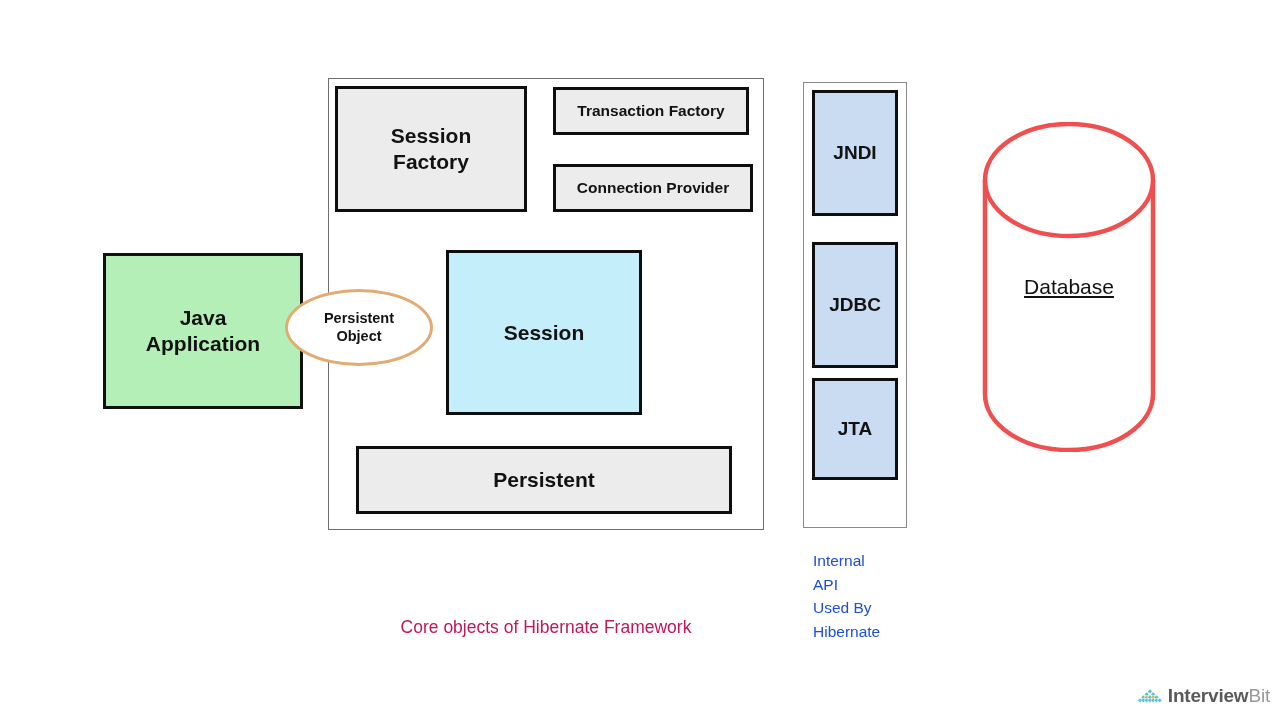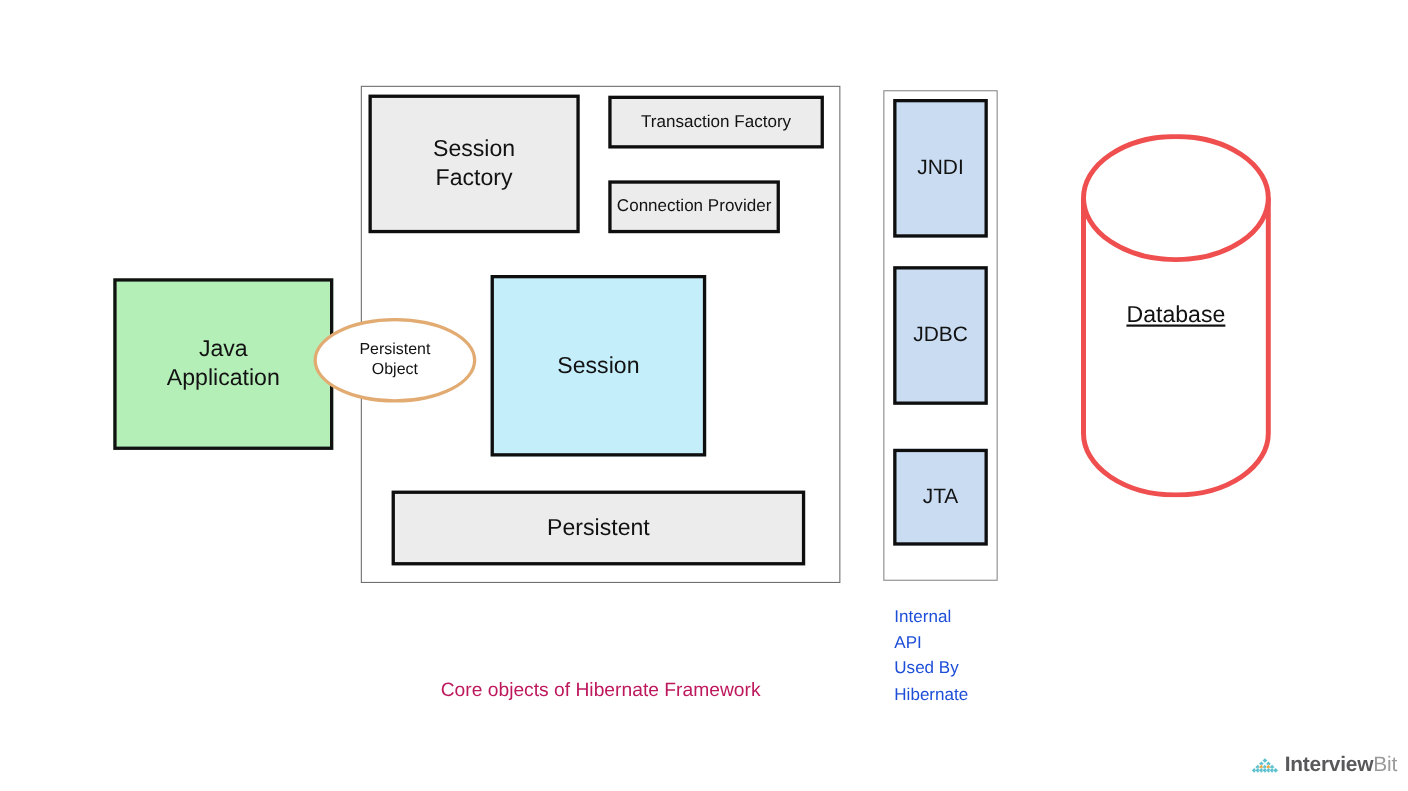--- a/index.html
+++ b/index.html
@@ -26,20 +26,21 @@
   
   .node {
     position: absolute;
     box-sizing: border-box;
     display: flex;
     align-items: center;
     justify-content: center;
     text-align: center;
     line-height: 1.22;
     color: #121212;
+    font-weight: bold;
   }
 
   
   #java-app {
     left: 103px; top: 253px;
     width: 200px; height: 156px;
     background: #b5efb8;
     border: 3px solid #111111;
     font-size: 21px;
   }
@@ -68,21 +69,21 @@
     left: 553px; top: 87px;
     width: 196px; height: 48px;
     background: #ececec;
     border: 3.5px solid #0e0e0e;
     font-size: 15.5px;
   }
 
   
   #connection-provider {
     left: 553px; top: 164px;
-    width: 156px; height: 48px;
+    width: 200px; height: 48px;
     background: #ececec;
     border: 3.5px solid #0e0e0e;
     font-size: 15.5px;
   }
 
   
   #session {
     left: 446px; top: 250px;
     width: 196px; height: 165px;
     background: #c5eefb;
@@ -121,21 +122,21 @@
   }
   .api-box {
     background: #c9dcf2;
     border: 3.5px solid #0e0e0e;
     font-size: 19px;
     left: 812px;
     width: 86px;
   }
   #api-jndi  { top: 90px;  height: 126px; }
   #api-jdbc  { top: 242px; height: 126px; }
-  #api-jta   { top: 408px; height: 88px; }
+  #api-jta   { top: 378px; height: 102px; }
 
   
   #api-caption {
     position: absolute;
     left: 813px; top: 549px;
     width: 160px;
     font-size: 15.5px;
     line-height: 23.5px;
     color: #1d4ed8;
     text-align: left;

